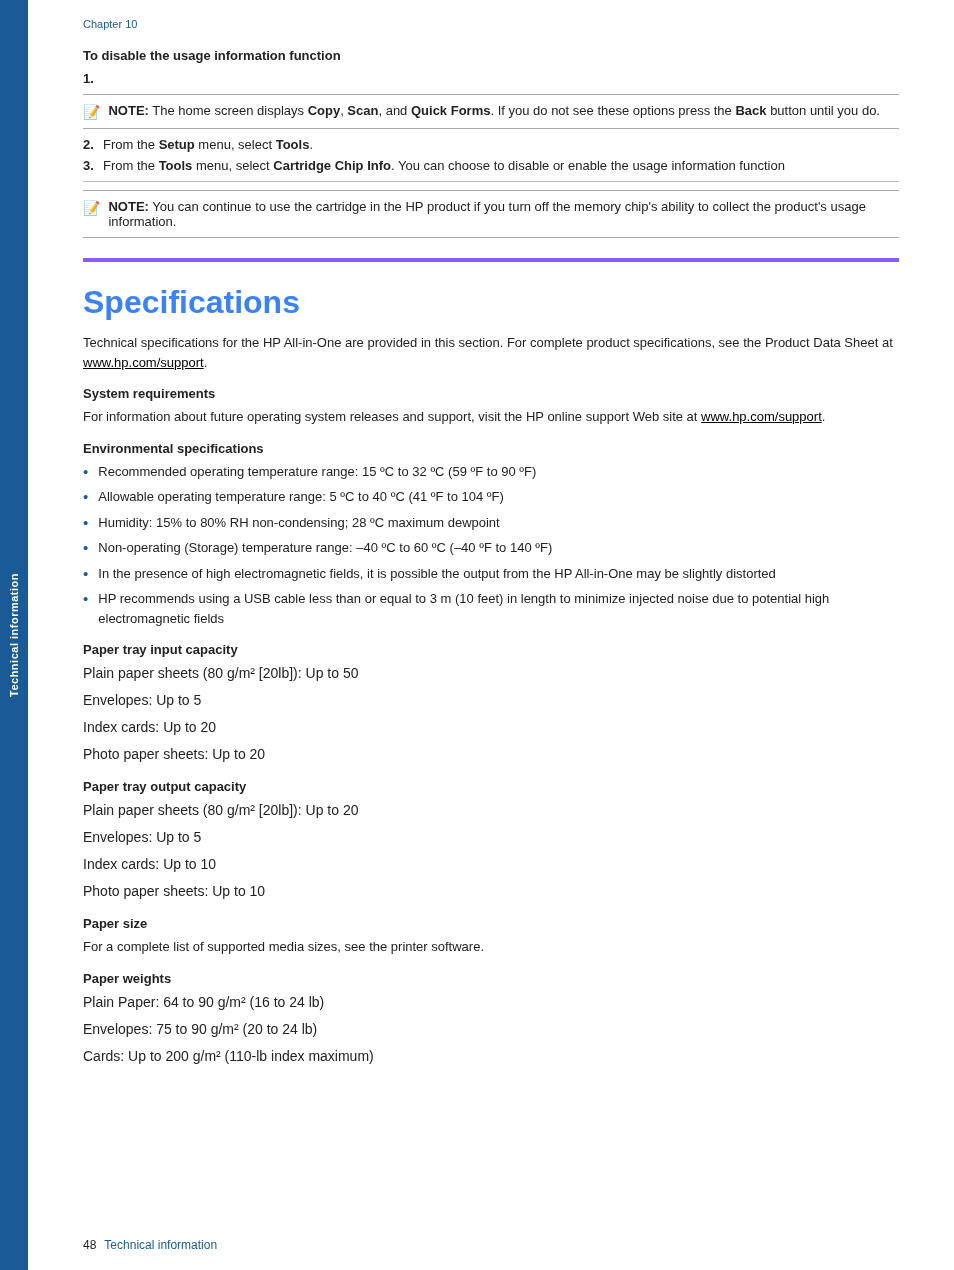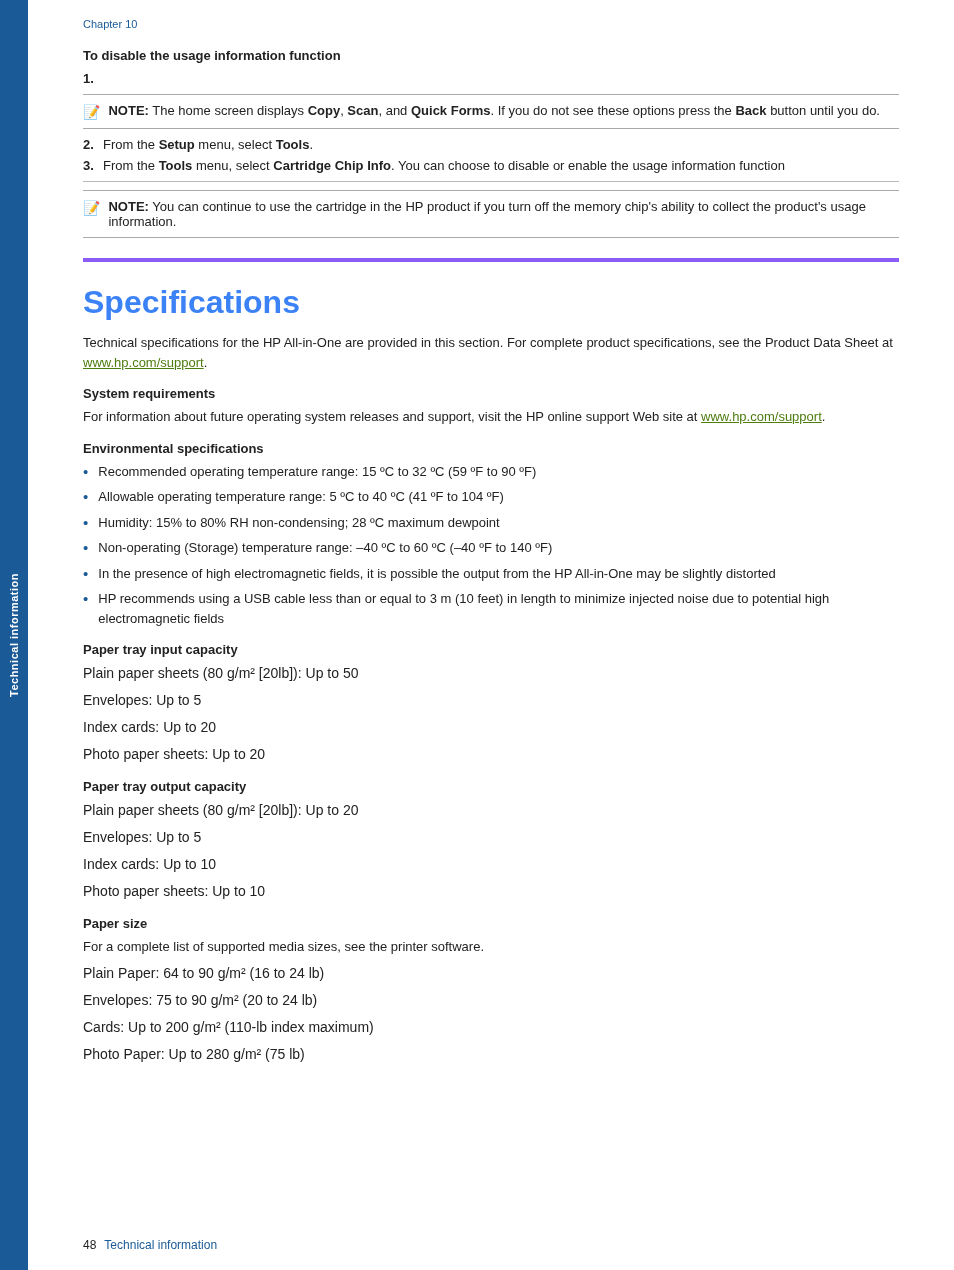--- a/index.html
+++ b/index.html
@@ -109,21 +109,21 @@
       border-bottom: none;
     }
 
     .specs-intro {
       font-size: 13px;
       margin-bottom: 14px;
       line-height: 1.5;
     }
 
     .link {
-      color: #4d7c0f;
+      color: #000000;
       text-decoration: underline;
     }
 
     .sub-heading {
       font-weight: bold;
       font-size: 13px;
       margin-top: 14px;
       margin-bottom: 6px;
     }
 
@@ -279,26 +279,26 @@
 
       <div class="capacity-item">Plain paper sheets (80 g/m² [20lb]): Up to 20</div>
           <div class="capacity-item">Envelopes: Up to 5</div>
           <div class="capacity-item">Index cards: Up to 10</div>
           <div class="capacity-item">Photo paper sheets: Up to 10</div>
         </div>
 
       <div class="sub-heading">Paper size</div>
       <p class="body-text">For a complete list of supported media sizes, see the printer software.</p>
 
+      <div class="sub-heading">Paper weights</div>
       <div>
 
       <div class="capacity-item">Plain Paper: 64 to 90 g/m² (16 to 24 lb)</div>
           <div class="capacity-item">Envelopes: 75 to 90 g/m² (20 to 24 lb)</div>
           <div class="capacity-item">Cards: Up to 200 g/m² (110-lb index maximum)</div>
-          <div class="capacity-item">Photo Paper: Up to 280 g/m² (75 lb)</div>
         </div>
 
     </div>
 
     <div class="footer">
       <span class="footer-page">48</span>
       <span class="footer-label">Technical information</span>
     </div>
 
   </div>

